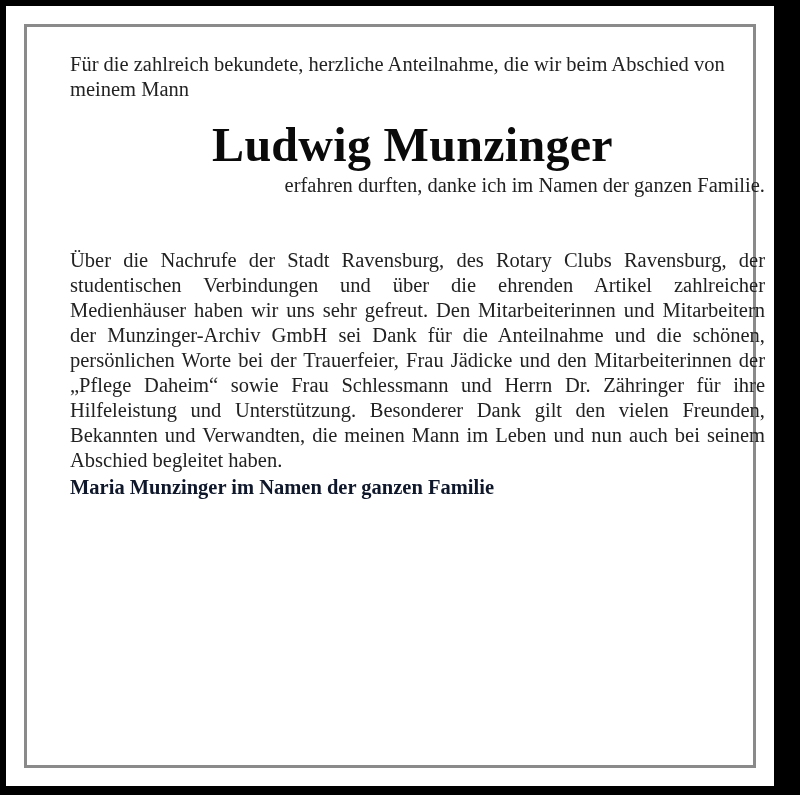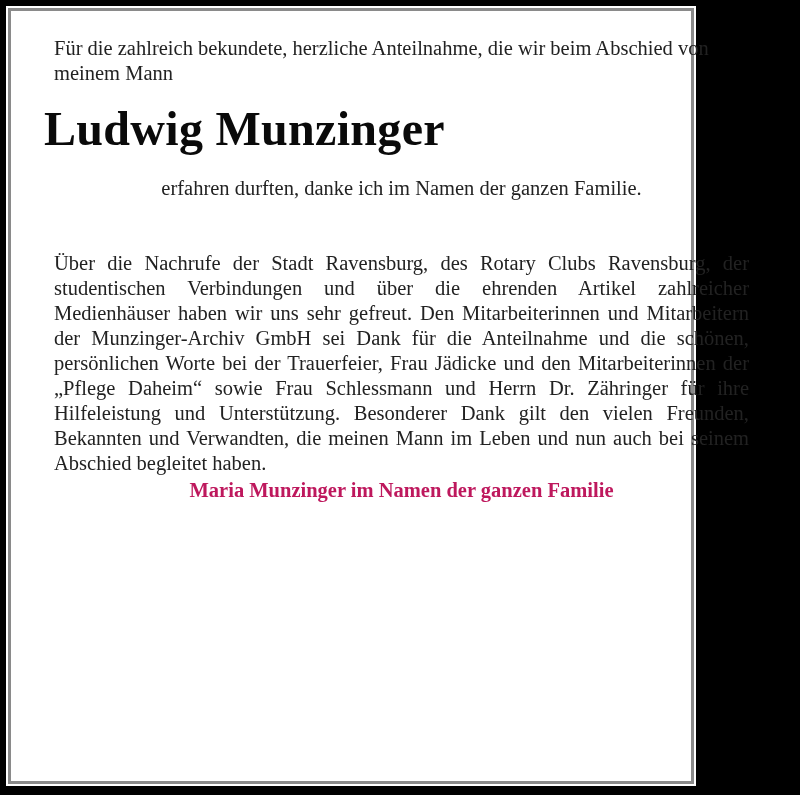--- a/index.html
+++ b/index.html
@@ -10,25 +10,25 @@
     body {
       width: 800px;
       height: 795px;
       overflow: hidden;
       position: relative;
     }
     .frame-outer {
       position: absolute;
       left: 6px;
       top: 6px;
-      width: 690px;
+      width: 768px;
       height: 780px;
       background: #ffffff;
       box-sizing: border-box;
-      padding: 2px;
+      padding: 18px;
     }
     .frame-inner {
       width: 100%;
       height: 100%;
       box-sizing: border-box;
       border: 3px solid #8a8a8a;
       background: #ffffff;
       position: relative;
     }
     .content {
@@ -47,35 +47,34 @@
     }
     .intro {
       text-align: left;
     }
     .name-heading {
       font-family: "Liberation Serif", "DejaVu Serif", serif;
       font-weight: bold;
       font-size: 48px;
       line-height: 56px;
       color: #0a0a0a;
-      text-align: left;
+      text-align: center;
       margin: 15px 0 0 -10px;
       letter-spacing: 0.3px;
     }
     .after-name {
-      margin-top: 19px;
-      text-align: center;
+      text-align: right;
     }
     .gap {
       height: 25px;
     }
     .signature {
       font-weight: bold;
-      text-align: center;
-      color: #be185d;
+      text-align: left;
+      color: #0f172a;
       margin: 2px 0 0 0;
     }
     .justify-last-left { text-align-last: left; }
   </style>
 </head>
 <body>
 
 <div class="frame-outer">
   <div class="frame-inner">
     <div class="content">

